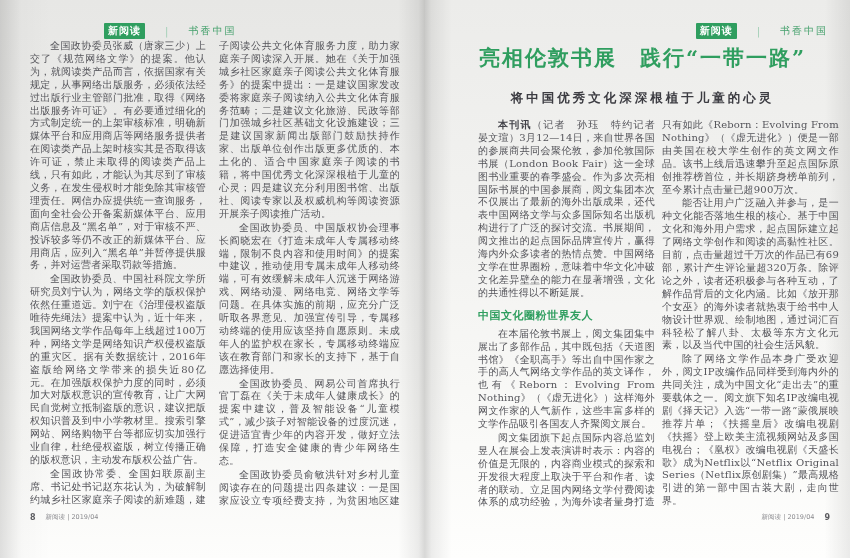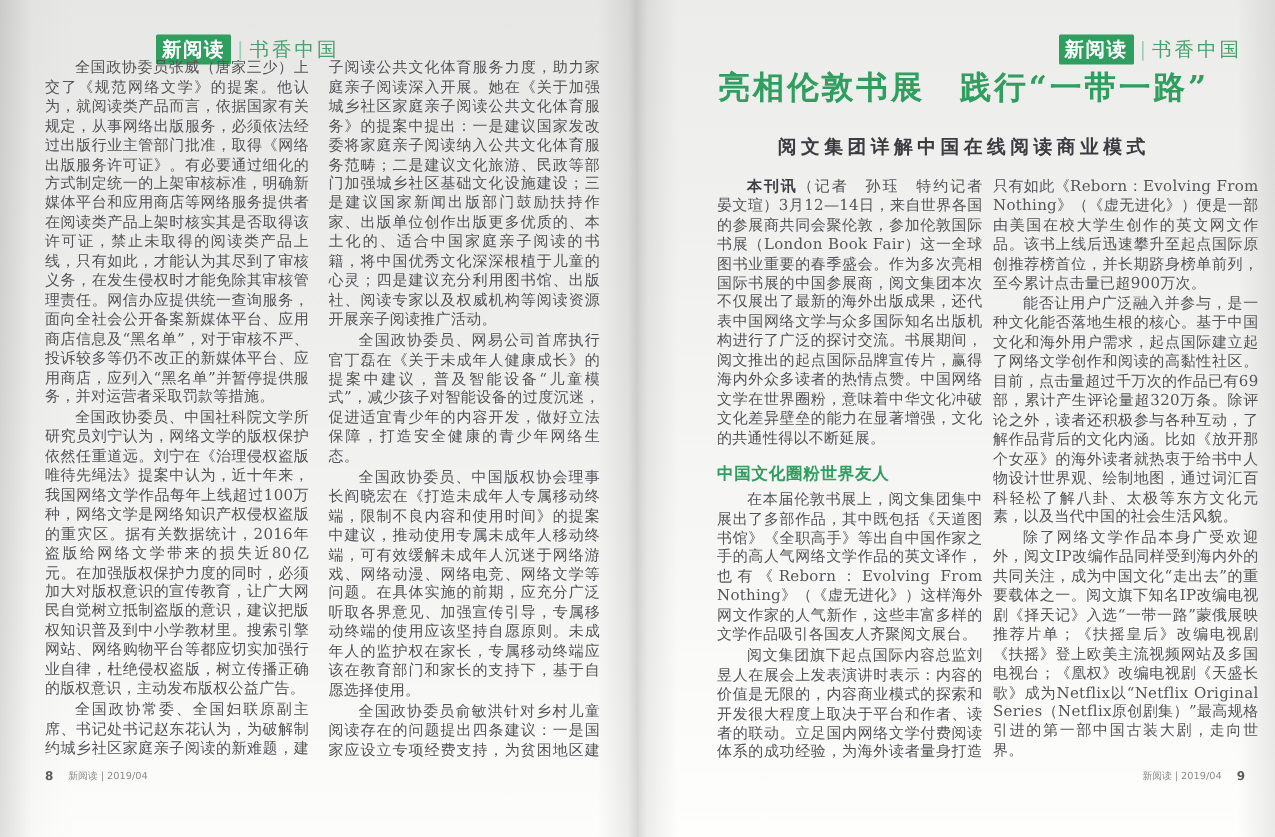--- a/index.html
+++ b/index.html
@@ -19,22 +19,22 @@
     left:425px;width:425px;
     background:
       linear-gradient(to left, rgba(0,0,0,0.08) 0%, rgba(0,0,0,0) 6%),
       linear-gradient(to bottom, #ececea 0%, #f3f3f1 45%, #fafaf8 80%, #fefefd 100%);
   }
   .spine{
     position:absolute;left:398px;top:0;width:54px;height:558px;pointer-events:none;
     background:linear-gradient(to right, rgba(0,0,0,0) 0%, rgba(0,0,0,0.07) 38%, rgba(0,0,0,0.15) 50%, rgba(0,0,0,0.07) 62%, rgba(0,0,0,0) 100%);
   }
   
-  .runhead{position:absolute;display:flex;align-items:center;gap:4px;
-    font-family:"DejaVu Sans","Liberation Sans",sans-serif;font-size:13px;}
+  .runhead{position:absolute;display:flex;align-items:center;gap:20px;
+    font-family:"DejaVu Sans","Liberation Sans",sans-serif;font-size:10px;}
   .runhead-left{left:104px;top:23px;}
   .runhead-right{right:22px;top:23px;}
   .runhead .badge{background:#2f9e5f;color:#ffffff;padding:1px 4px;font-weight:bold;letter-spacing:1px;border-radius:1px;}
   .runhead .divider{color:#9fcdb4;}
   .runhead .section{color:#46a16d;letter-spacing:2px;}
   
   .col{position:absolute;overflow:hidden;}
   .col p{margin:0 0 1px 0;font-size:10px;line-height:12.9px;text-align:justify;
     text-indent:2em;color:#54545a;letter-spacing:0.2px;}
   .col p.cont{text-indent:0;}
@@ -71,40 +71,40 @@
     </div>
 
     <div class="col lp-col1">
       <p>全国政协委员张威（唐家三少）上交了《规范网络文学》的提案。他认为，就阅读类产品而言，依据国家有关规定，从事网络出版服务，必须依法经过出版行业主管部门批准，取得《网络出版服务许可证》。有必要通过细化的方式制定统一的上架审核标准，明确新媒体平台和应用商店等网络服务提供者在阅读类产品上架时核实其是否取得该许可证，禁止未取得的阅读类产品上线，只有如此，才能认为其尽到了审核义务，在发生侵权时才能免除其审核管理责任。网信办应提供统一查询服务，面向全社会公开备案新媒体平台、应用商店信息及“黑名单”，对于审核不严、投诉较多等仍不改正的新媒体平台、应用商店，应列入“黑名单”并暂停提供服务，并对运营者采取罚款等措施。</p>
       <p>全国政协委员、中国社科院文学所研究员刘宁认为，网络文学的版权保护依然任重道远。刘宁在《治理侵权盗版唯待先绳法》提案中认为，近十年来，我国网络文学作品每年上线超过100万种，网络文学是网络知识产权侵权盗版的重灾区。据有关数据统计，2016年盗版给网络文学带来的损失近80亿元。在加强版权保护力度的同时，必须加大对版权意识的宣传教育，让广大网民自觉树立抵制盗版的意识，建议把版权知识普及到中小学教材里。搜索引擎网站、网络购物平台等都应切实加强行业自律，杜绝侵权盗版，树立传播正确的版权意识，主动发布版权公益广告。</p>
       <p>全国政协常委、全国妇联原副主席、书记处书记赵东花认为，为破解制约城乡社区家庭亲子阅读的新难题，建议发改委、民政、新闻出版、文化旅游等政府相关部门，发挥优势、整合资源，加强社区家庭亲</p>
     </div>
 
     <div class="col lp-col2">
       <p class="cont">子阅读公共文化体育服务力度，助力家庭亲子阅读深入开展。她在《关于加强城乡社区家庭亲子阅读公共文化体育服务》的提案中提出：一是建议国家发改委将家庭亲子阅读纳入公共文化体育服务范畴；二是建议文化旅游、民政等部门加强城乡社区基础文化设施建设；三是建议国家新闻出版部门鼓励扶持作家、出版单位创作出版更多优质的、本土化的、适合中国家庭亲子阅读的书籍，将中国优秀文化深深根植于儿童的心灵；四是建议充分利用图书馆、出版社、阅读专家以及权威机构等阅读资源开展亲子阅读推广活动。</p>
+      <p>全国政协委员、中国版权协会理事长阎晓宏在《打造未成年人专属移动终端，限制不良内容和使用时间》的提案中建议，推动使用专属未成年人移动终端，可有效缓解未成年人沉迷于网络游戏、网络动漫、网络电竞、网络文学等问题。在具体实施的前期，应充分广泛听取各界意见、加强宣传引导，专属移动终端的使用应该坚持自愿原则。未成年人的监护权在家长，专属移动终端应该在教育部门和家长的支持下，基于自愿选择使用。</p>
       <p>全国政协委员、网易公司首席执行官丁磊在《关于未成年人健康成长》的提案中建议，普及智能设备“儿童模式”，减少孩子对智能设备的过度沉迷，促进适宜青少年的内容开发，做好立法保障，打造安全健康的青少年网络生态。</p>
-      <p>全国政协委员、中国版权协会理事长阎晓宏在《打造未成年人专属移动终端，限制不良内容和使用时间》的提案中建议，推动使用专属未成年人移动终端，可有效缓解未成年人沉迷于网络游戏、网络动漫、网络电竞、网络文学等问题。在具体实施的前期，应充分广泛听取各界意见、加强宣传引导，专属移动终端的使用应该坚持自愿原则。未成年人的监护权在家长，专属移动终端应该在教育部门和家长的支持下，基于自愿选择使用。</p>
       <p>全国政协委员俞敏洪针对乡村儿童阅读存在的问题提出四条建议：一是国家应设立专项经费支持，为贫困地区建设乡村学校图书馆（室），确保学生至少有一个可供阅读课外书的场所；二是运用互联网技术，在乡村学校设立电子图书馆（室），购买更多适合儿童阅读的各类数字图书和数字阅读器；三是建议在我国中小学尤其是贫困乡村地区开设课外阅读课程，由专门的阅读指导教师指导儿童掌握科学的阅读方法和技巧，从小培养阅读的兴趣，养成阅读的习惯，提升阅读的能力；四是政府与民间公益慈善机构联手，按教育部推荐的《中小学生分级阅读指导目录》《全国中小学图书馆（室）推荐书目》采购图书，捐赠给贫困地区的乡村儿童或其家庭，让孩子们在家里也能读到丰富多彩的课外图书。</p>
     </div>
 
     <div class="folio folio-left">
       <span class="pagenum">8</span>
       <span>新阅读 | 2019/04</span>
     </div>
   </div>
 
   <div class="page page-right">
     <div class="runhead runhead-right">
       <span class="badge">新阅读</span>
       <span class="divider">|</span>
       <span class="section">书香中国</span>
     </div>
 
     <div class="art-title">亮相伦敦书展　践行“一带一路”</div>
-    <div class="art-subtitle">阅文集团详解中国在线阅读商业模式</div>
+    <div class="art-subtitle">将中国优秀文化深深根植于儿童的心灵</div>
 
     <div class="col rp-col1">
       <p><span class="lead-in">本刊讯</span><span>（记者　孙珏　特约记者　晏文瑄）3月12—14日，来自世界各国的参展商共同会聚伦敦，参加伦敦国际书展（London Book Fair）这一全球图书业重要的春季盛会。作为多次亮相国际书展的中国参展商，阅文集团本次不仅展出了最新的海外出版成果，还代表中国网络文学与众多国际知名出版机构进行了广泛的探讨交流。书展期间，阅文推出的起点国际品牌宣传片，赢得海内外众多读者的热情点赞。中国网络文学在世界圈粉，意味着中华文化冲破文化差异壁垒的能力在显著增强，文化的共通性得以不断延展。</span></p>
       <div class="subhead">中国文化圈粉世界友人</div>
       <p>在本届伦敦书展上，阅文集团集中展出了多部作品，其中既包括《天道图书馆》《全职高手》等出自中国作家之手的高人气网络文学作品的英文译作，也有《Reborn：Evolving From Nothing》（《虚无进化》）这样海外网文作家的人气新作，这些丰富多样的文学作品吸引各国友人齐聚阅文展台。</p>
       <p>阅文集团旗下起点国际内容总监刘昱人在展会上发表演讲时表示：内容的价值是无限的，内容商业模式的探索和开发很大程度上取决于平台和作者、读者的联动。立足国内网络文学付费阅读体系的成功经验，为海外读者量身打造的本土化付费阅读模式，正在获得越来越多海外用户的支持。未来，通过甄选精品内容，进行多业态开发，中国网络文学将会迸发出更大的价值。</p>
       <div class="subhead">步伐已从早先出版授权为主的模式</div>
       <p>网络文学的海外生长不是简单移植国内的产品，而是需要进一步撬动本地化的融合与创新。阅文的网文“出海”步伐已从早先出版授权为主的模式，进入以线上互动阅读为核心，集合版权授权、开放平台等功能的网文“出海”3.0时代。</p>
 
     </div>

